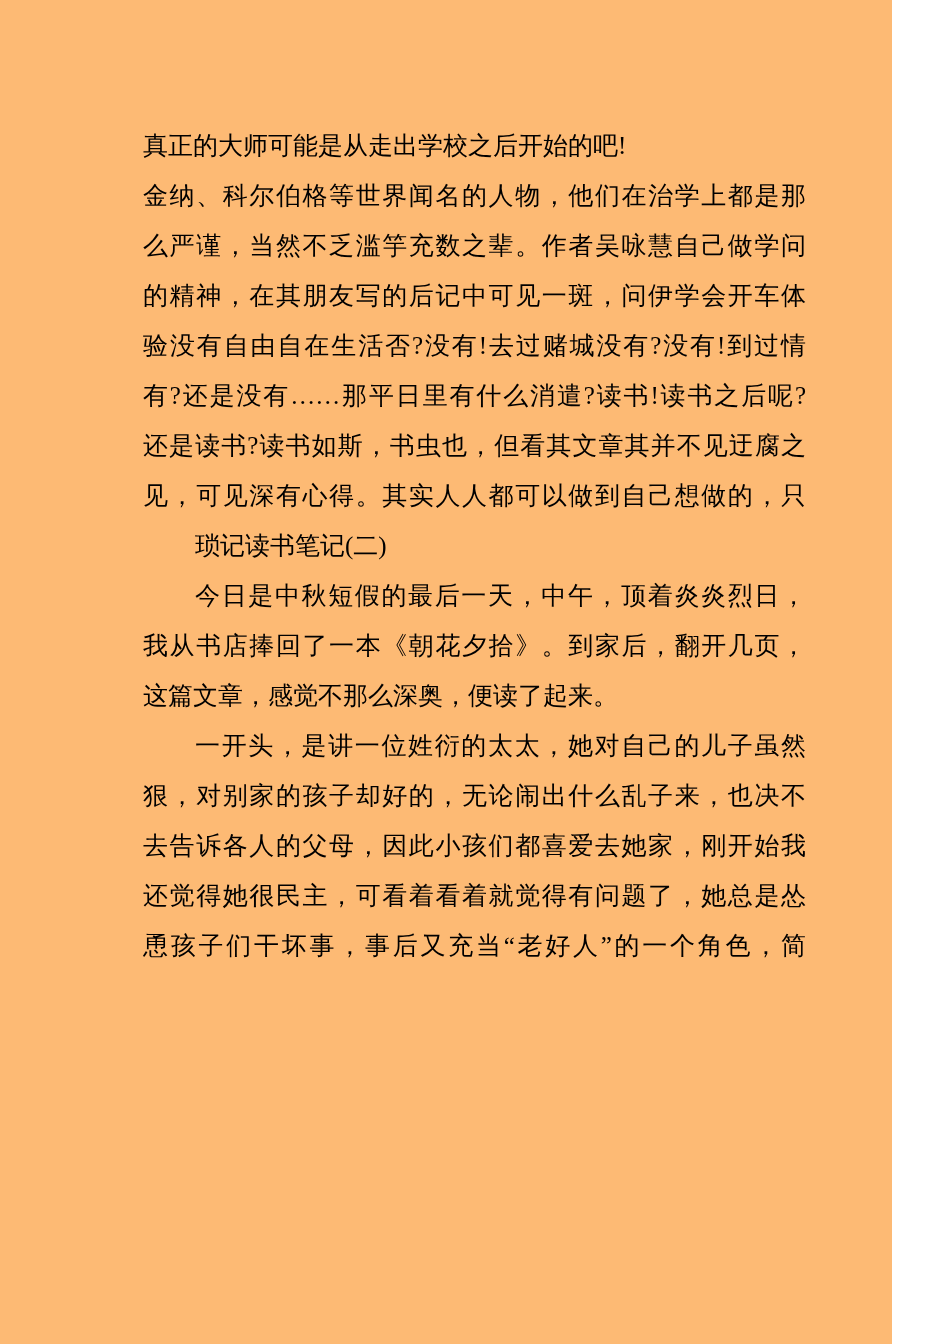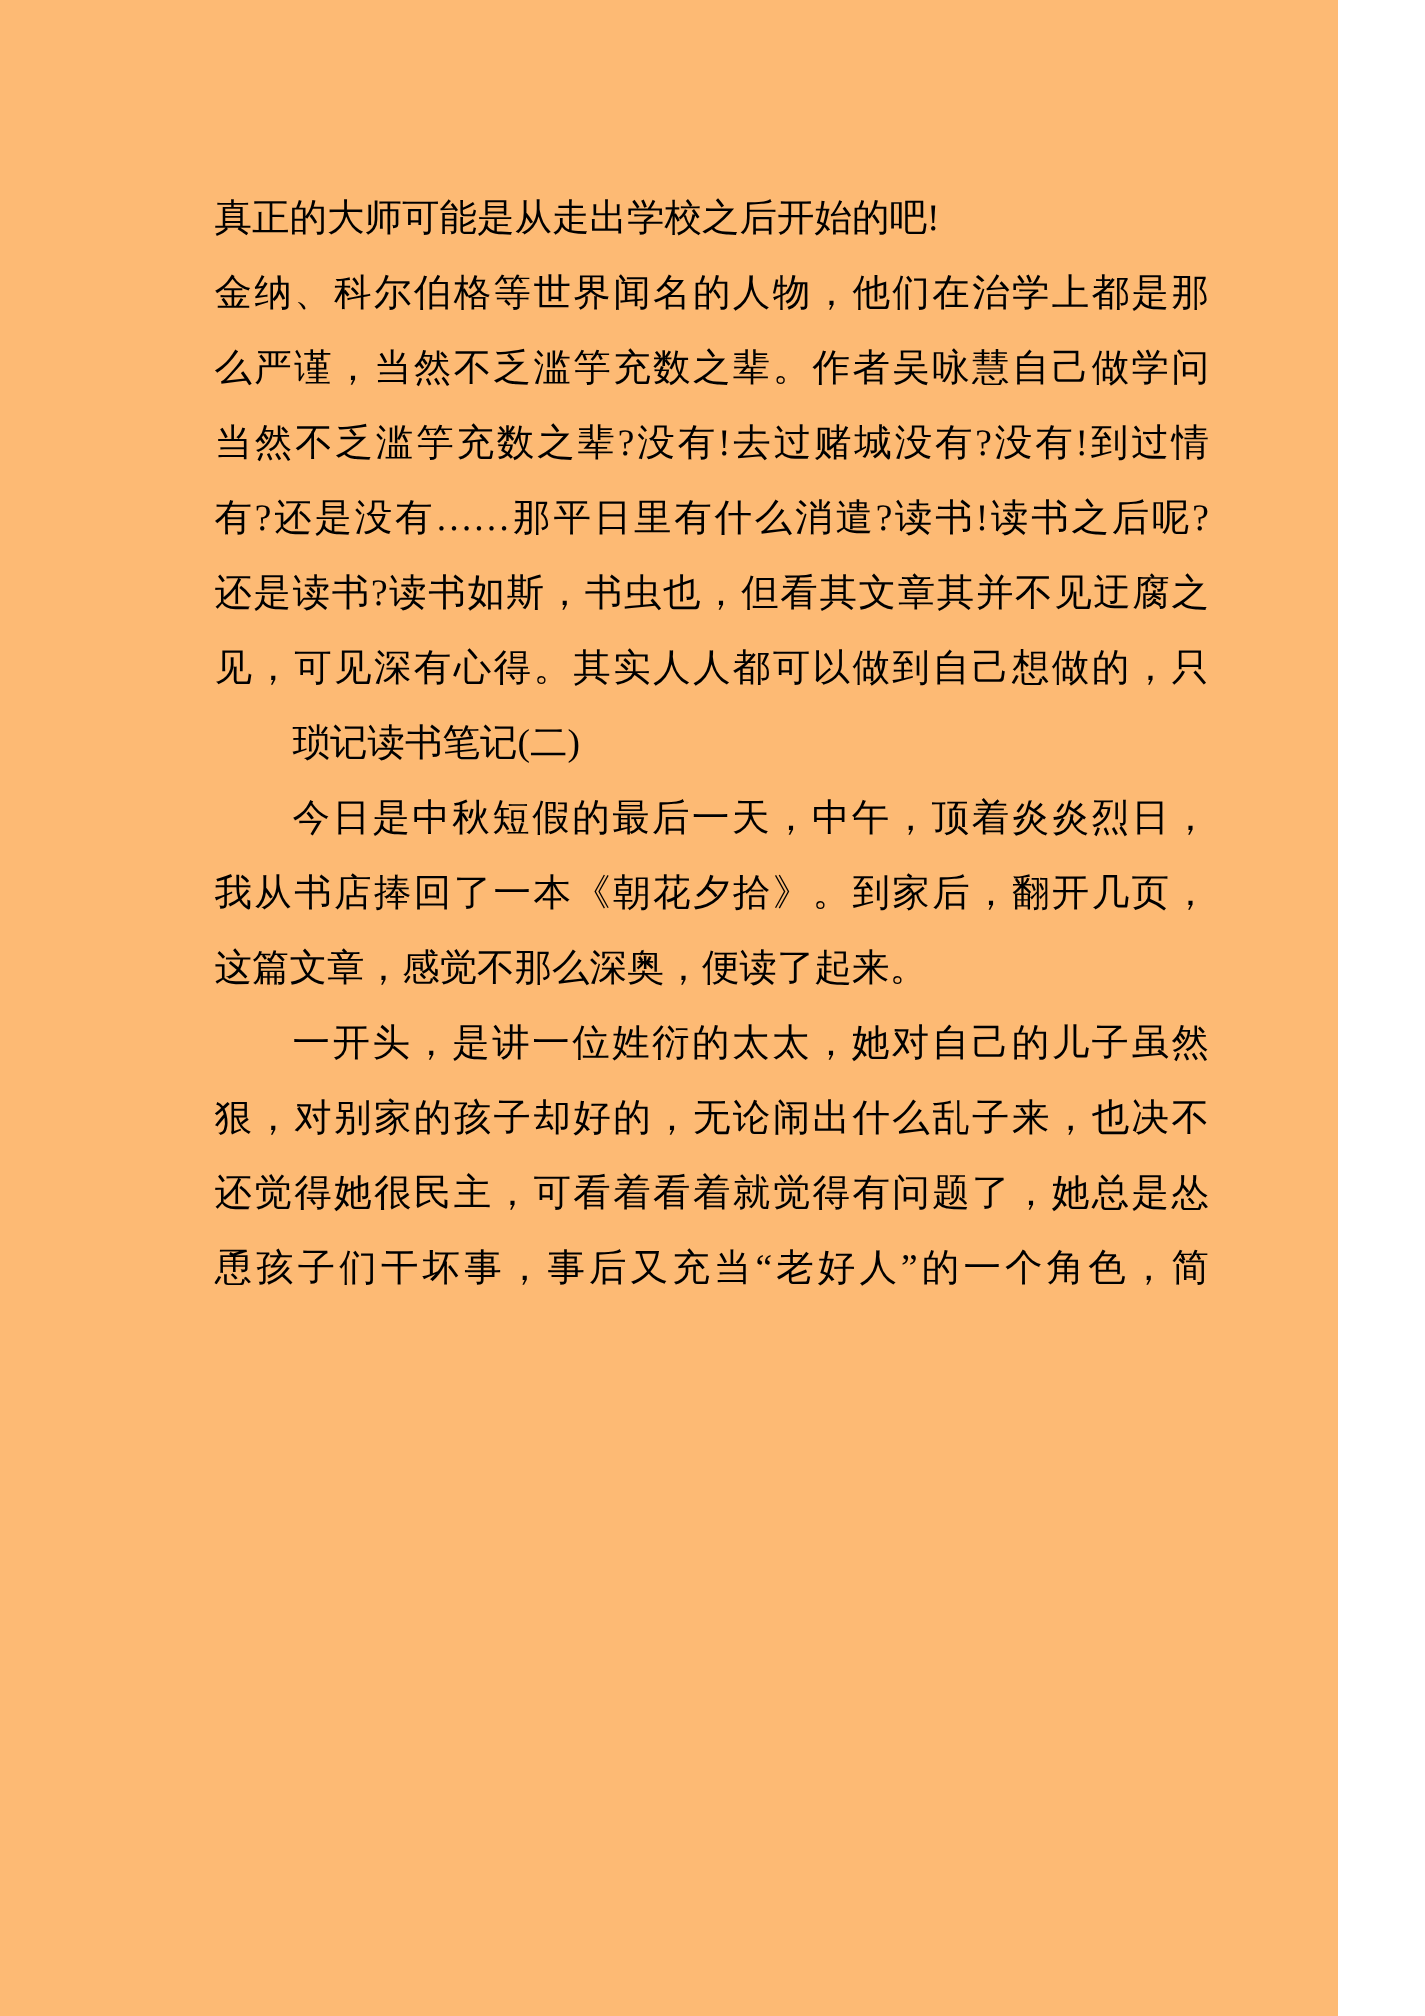--- a/index.html
+++ b/index.html
@@ -47,33 +47,35 @@
 
 <div class="page">
   <div class="text-block">
 
   <div>
         <div class="line last">真正的大师可能是从走出学校之后开始的吧!</div>
       </div>
       <div>
         <div class="line">金纳、科尔伯格等世界闻名的人物，他们在治学上都是那</div>
         <div class="line">么严谨，当然不乏滥竽充数之辈。作者吴咏慧自己做学问</div>
-        <div class="line">当然不乏滥竽充数之辈?没有!去过赌城没有?没有!到过情</div>
+        <div class="line">的精神，在其朋友写的后记中可见一斑，问伊学会开车体</div>
+        <div class="line">验没有自由自在生活否?没有!去过赌城没有?没有!到过情</div>
         <div class="line">有?还是没有……那平日里有什么消遣?读书!读书之后呢?</div>
         <div class="line">还是读书?读书如斯，书虫也，但看其文章其并不见迂腐之</div>
         <div class="line">见，可见深有心得。其实人人都可以做到自己想做的，只</div>
       </div>
       <div>
         <div class="line indent last">琐记读书笔记(二)</div>
       </div>
       <div>
         <div class="line indent">今日是中秋短假的最后一天，中午，顶着炎炎烈日，</div>
         <div class="line">我从书店捧回了一本《朝花夕拾》。到家后，翻开几页，</div>
         <div class="line last">这篇文章，感觉不那么深奥，便读了起来。</div>
       </div>
       <div>
         <div class="line indent">一开头，是讲一位姓衍的太太，她对自己的儿子虽然</div>
         <div class="line">狠，对别家的孩子却好的，无论闹出什么乱子来，也决不</div>
+        <div class="line">去告诉各人的父母，因此小孩们都喜爱去她家，刚开始我</div>
         <div class="line">还觉得她很民主，可看着看着就觉得有问题了，她总是怂</div>
         <div class="line">恿孩子们干坏事，事后又充当“老好人”的一个角色，简</div>
       </div>
     </div>
 </div>
 
 </body></html>

